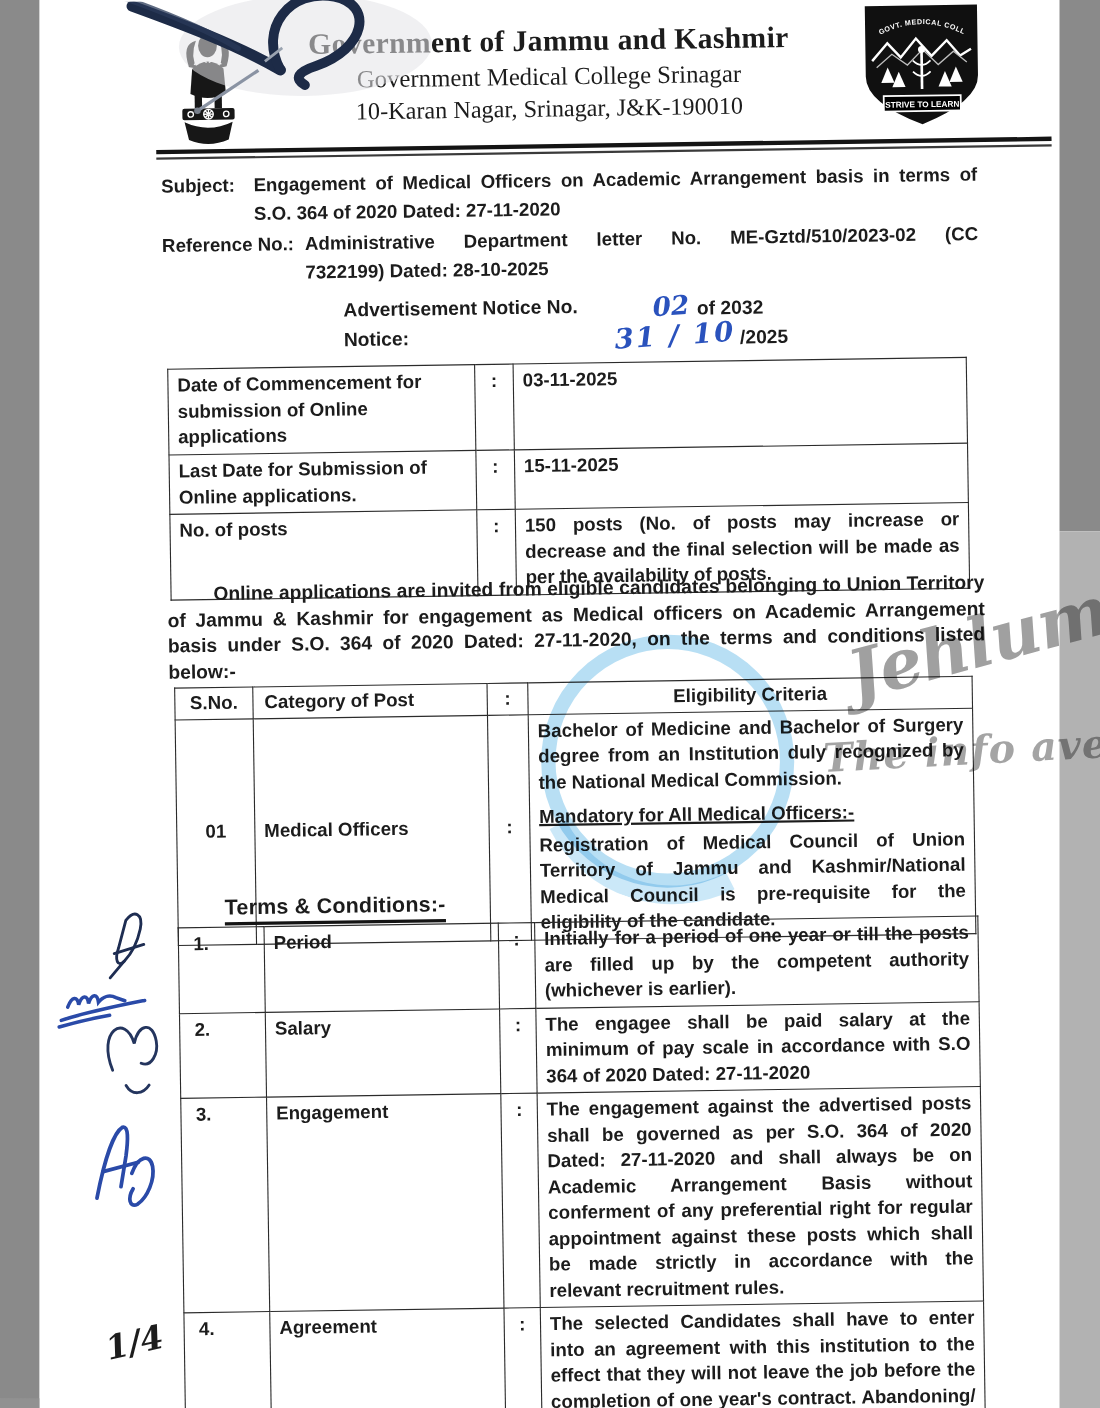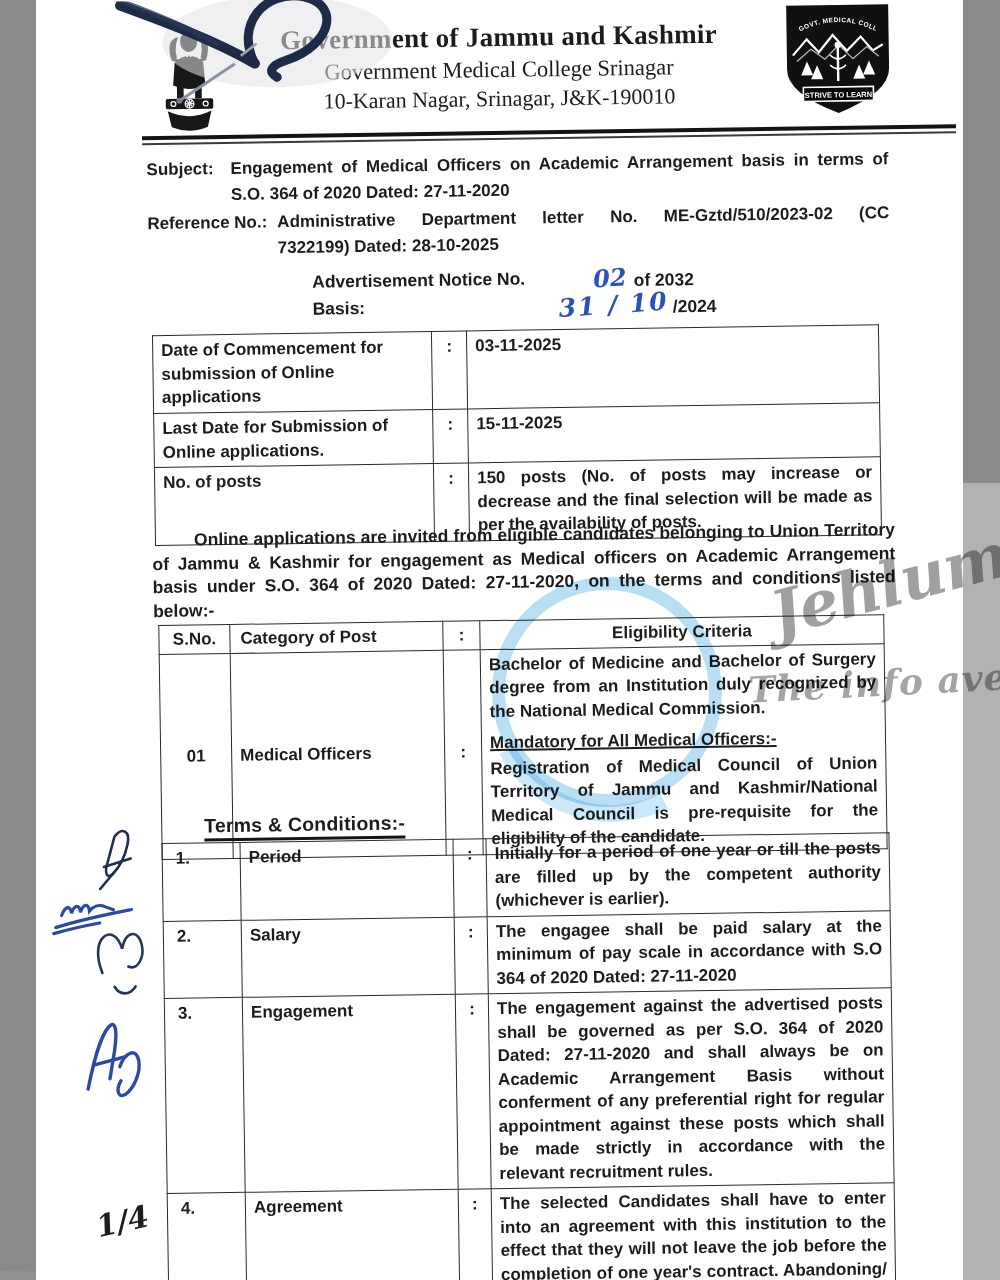--- a/index.html
+++ b/index.html
@@ -175,23 +175,23 @@
       </div>
 
       <div class="notice-block">
         <div class="notice-row">
           <span>Advertisement Notice No.</span>
           <span class="notice-val" style="left:281px;">
             <span class="hand hand-no">02</span><span>of 2032</span>
           </span>
         </div>
         <div class="notice-row">
-          <span>Basis:</span>
+          <span>Notice:</span>
           <span class="notice-val" style="left:246px;">
-            <span class="hand hand-date">31 / 10</span><span>/2024</span>
+            <span class="hand hand-date">31 / 10</span><span>/2025</span>
           </span>
         </div>
       </div>
 
       <table id="schedule-table">
         <tbody>
           <tr style="height:78px;">
             <td class="c1">Date of Commencement for submission of Online applications</td>
             <td class="c2 cell-colon">:</td>
             <td>03-11-2025</td>

